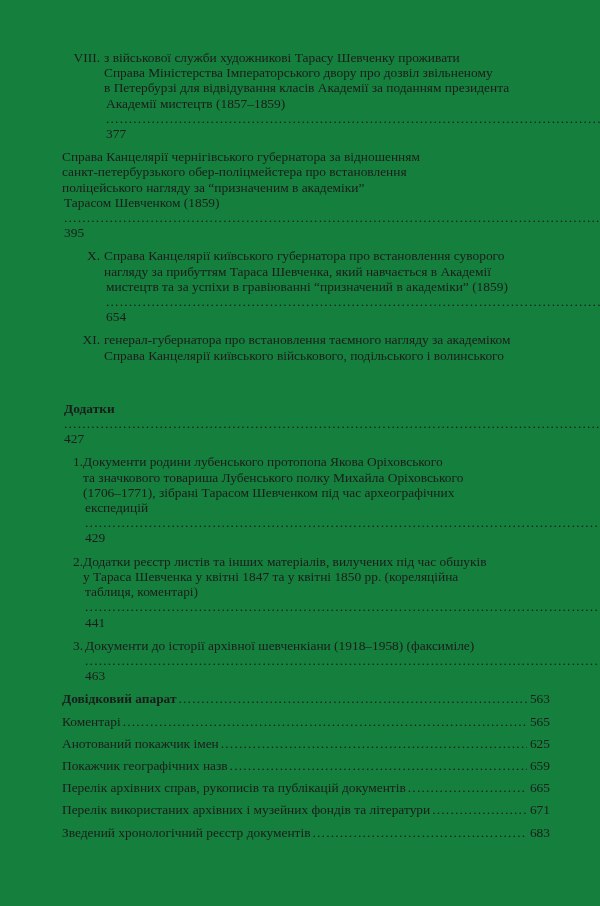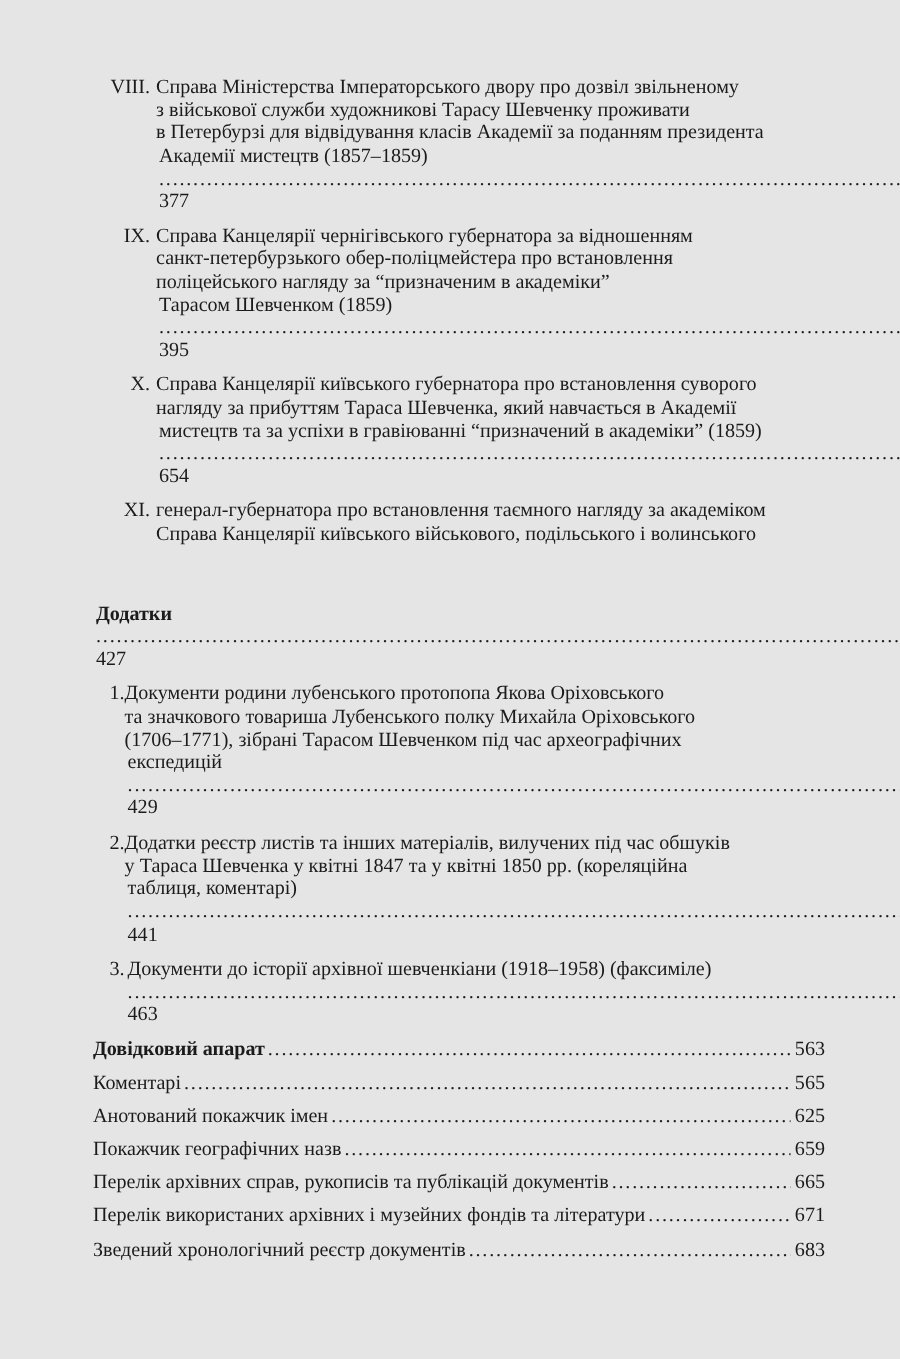--- a/index.html
+++ b/index.html
@@ -1,20 +1,20 @@
 <!DOCTYPE html>
 <html><head>
 <meta charset="utf-8">
 <style>
   html, body { margin: 0; padding: 0; background: #ffffff; }
   .page {
     width: 600px;
     height: 906px;
     box-sizing: border-box;
-    background: #e5e5e5;
+    background: #15803d;
     padding: 50px 50px 0 62px;
     font-family: "Liberation Serif", "DejaVu Serif", serif;
     font-size: 13.4px;
     line-height: 15.2px;
     color: #1b1b1b;
     overflow: hidden;
   }
   .roman-entry { display: flex; margin-bottom: 8px; }
   .roman-num {
     width: 38px; min-width: 38px;
@@ -43,33 +43,32 @@
   .back-entry { display: flex; align-items: flex-start; margin-bottom: 7px; }
 </style>
 </head>
 <body>
 
 <div class="page">
 
   <div class="roman-entry">
     <div class="roman-num">VIII.</div>
     <div class="entry-body">
+      <div>з військової служби художникові Тарасу Шевченку проживати</div>
       <div>Справа Міністерства Імператорського двору про дозвіл звільненому</div>
-      <div>з військової служби художникові Тарасу Шевченку проживати</div>
       <div>в Петербурзі для відвідування класів Академії за поданням президента</div>
       <div class="leader-line">
         <span class="lt">Академії мистецтв (1857–1859)</span>
         <span class="dots"></span>
         <span class="pg">377</span>
       </div>
     </div>
   </div>
 
   <div class="roman-entry">
-    <div class="roman-num">IX.</div>
     <div class="entry-body">
       <div>Справа Канцелярії чернігівського губернатора за відношенням</div>
       <div>санкт-петербурзького обер-поліцмейстера про встановлення</div>
       <div>поліцейського нагляду за “призначеним в академіки”</div>
       <div class="leader-line">
         <span class="lt">Тарасом Шевченком (1859)</span>
         <span class="dots"></span>
         <span class="pg">395</span>
       </div>
     </div>

